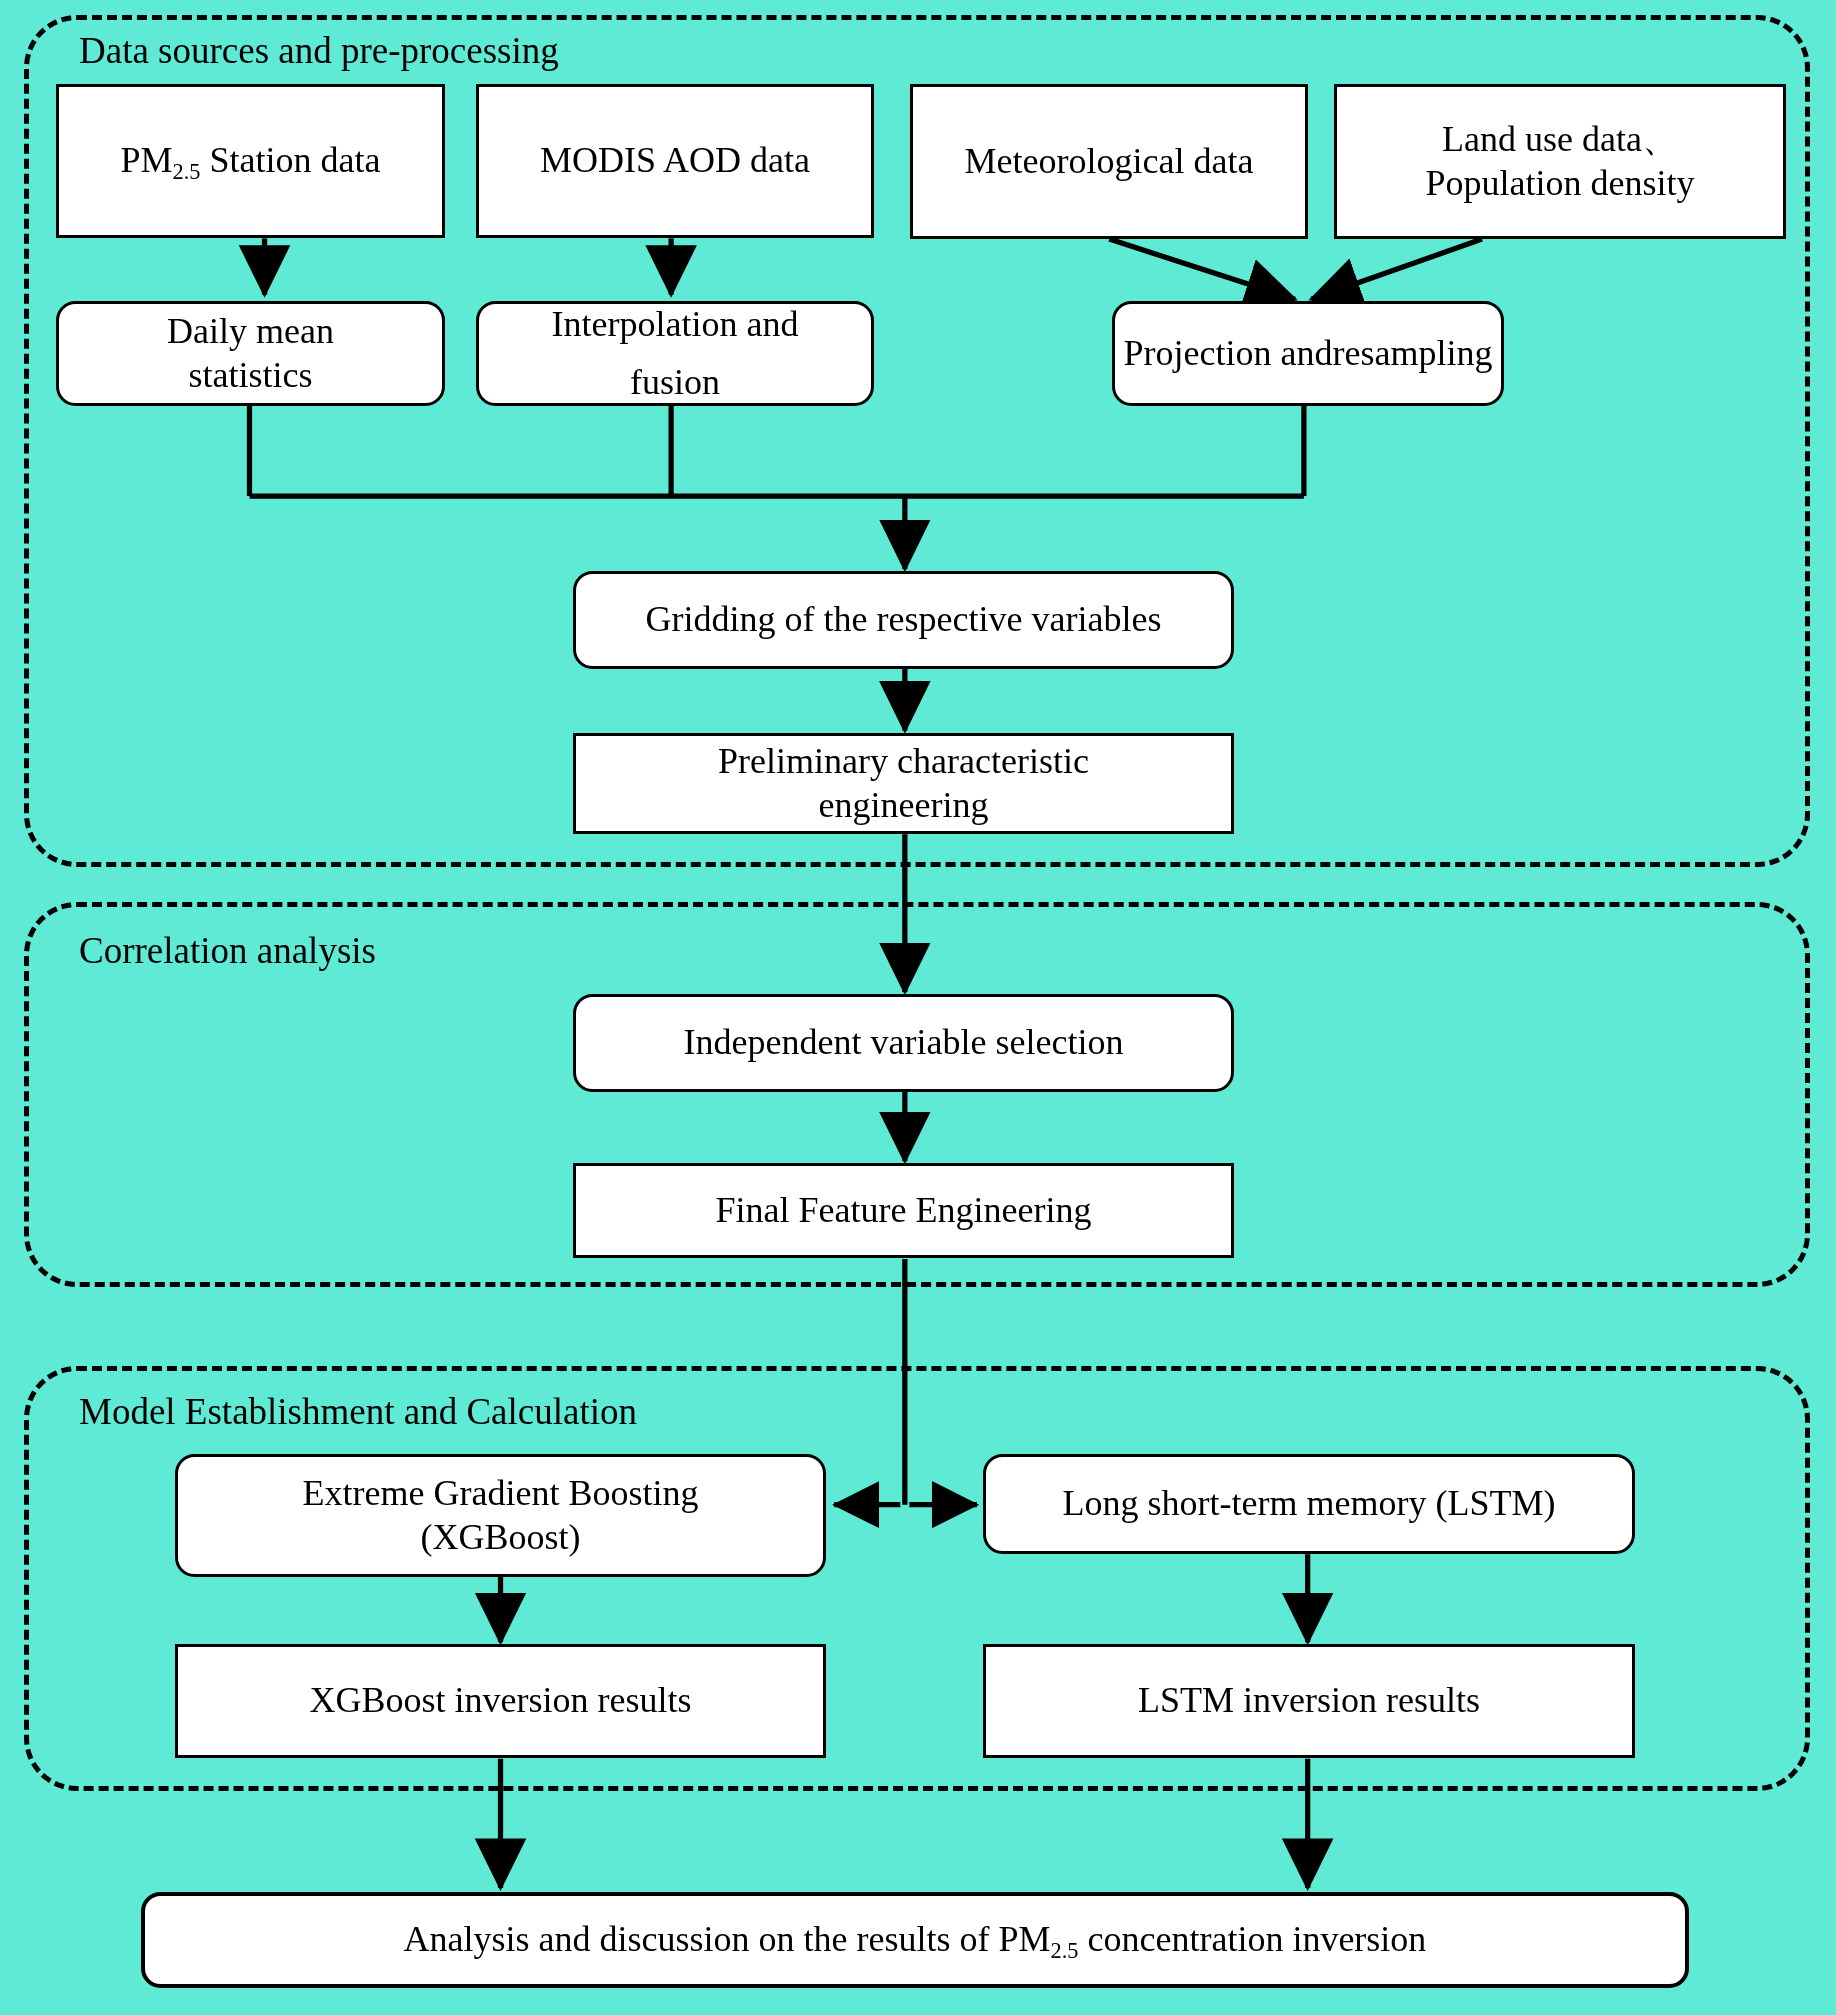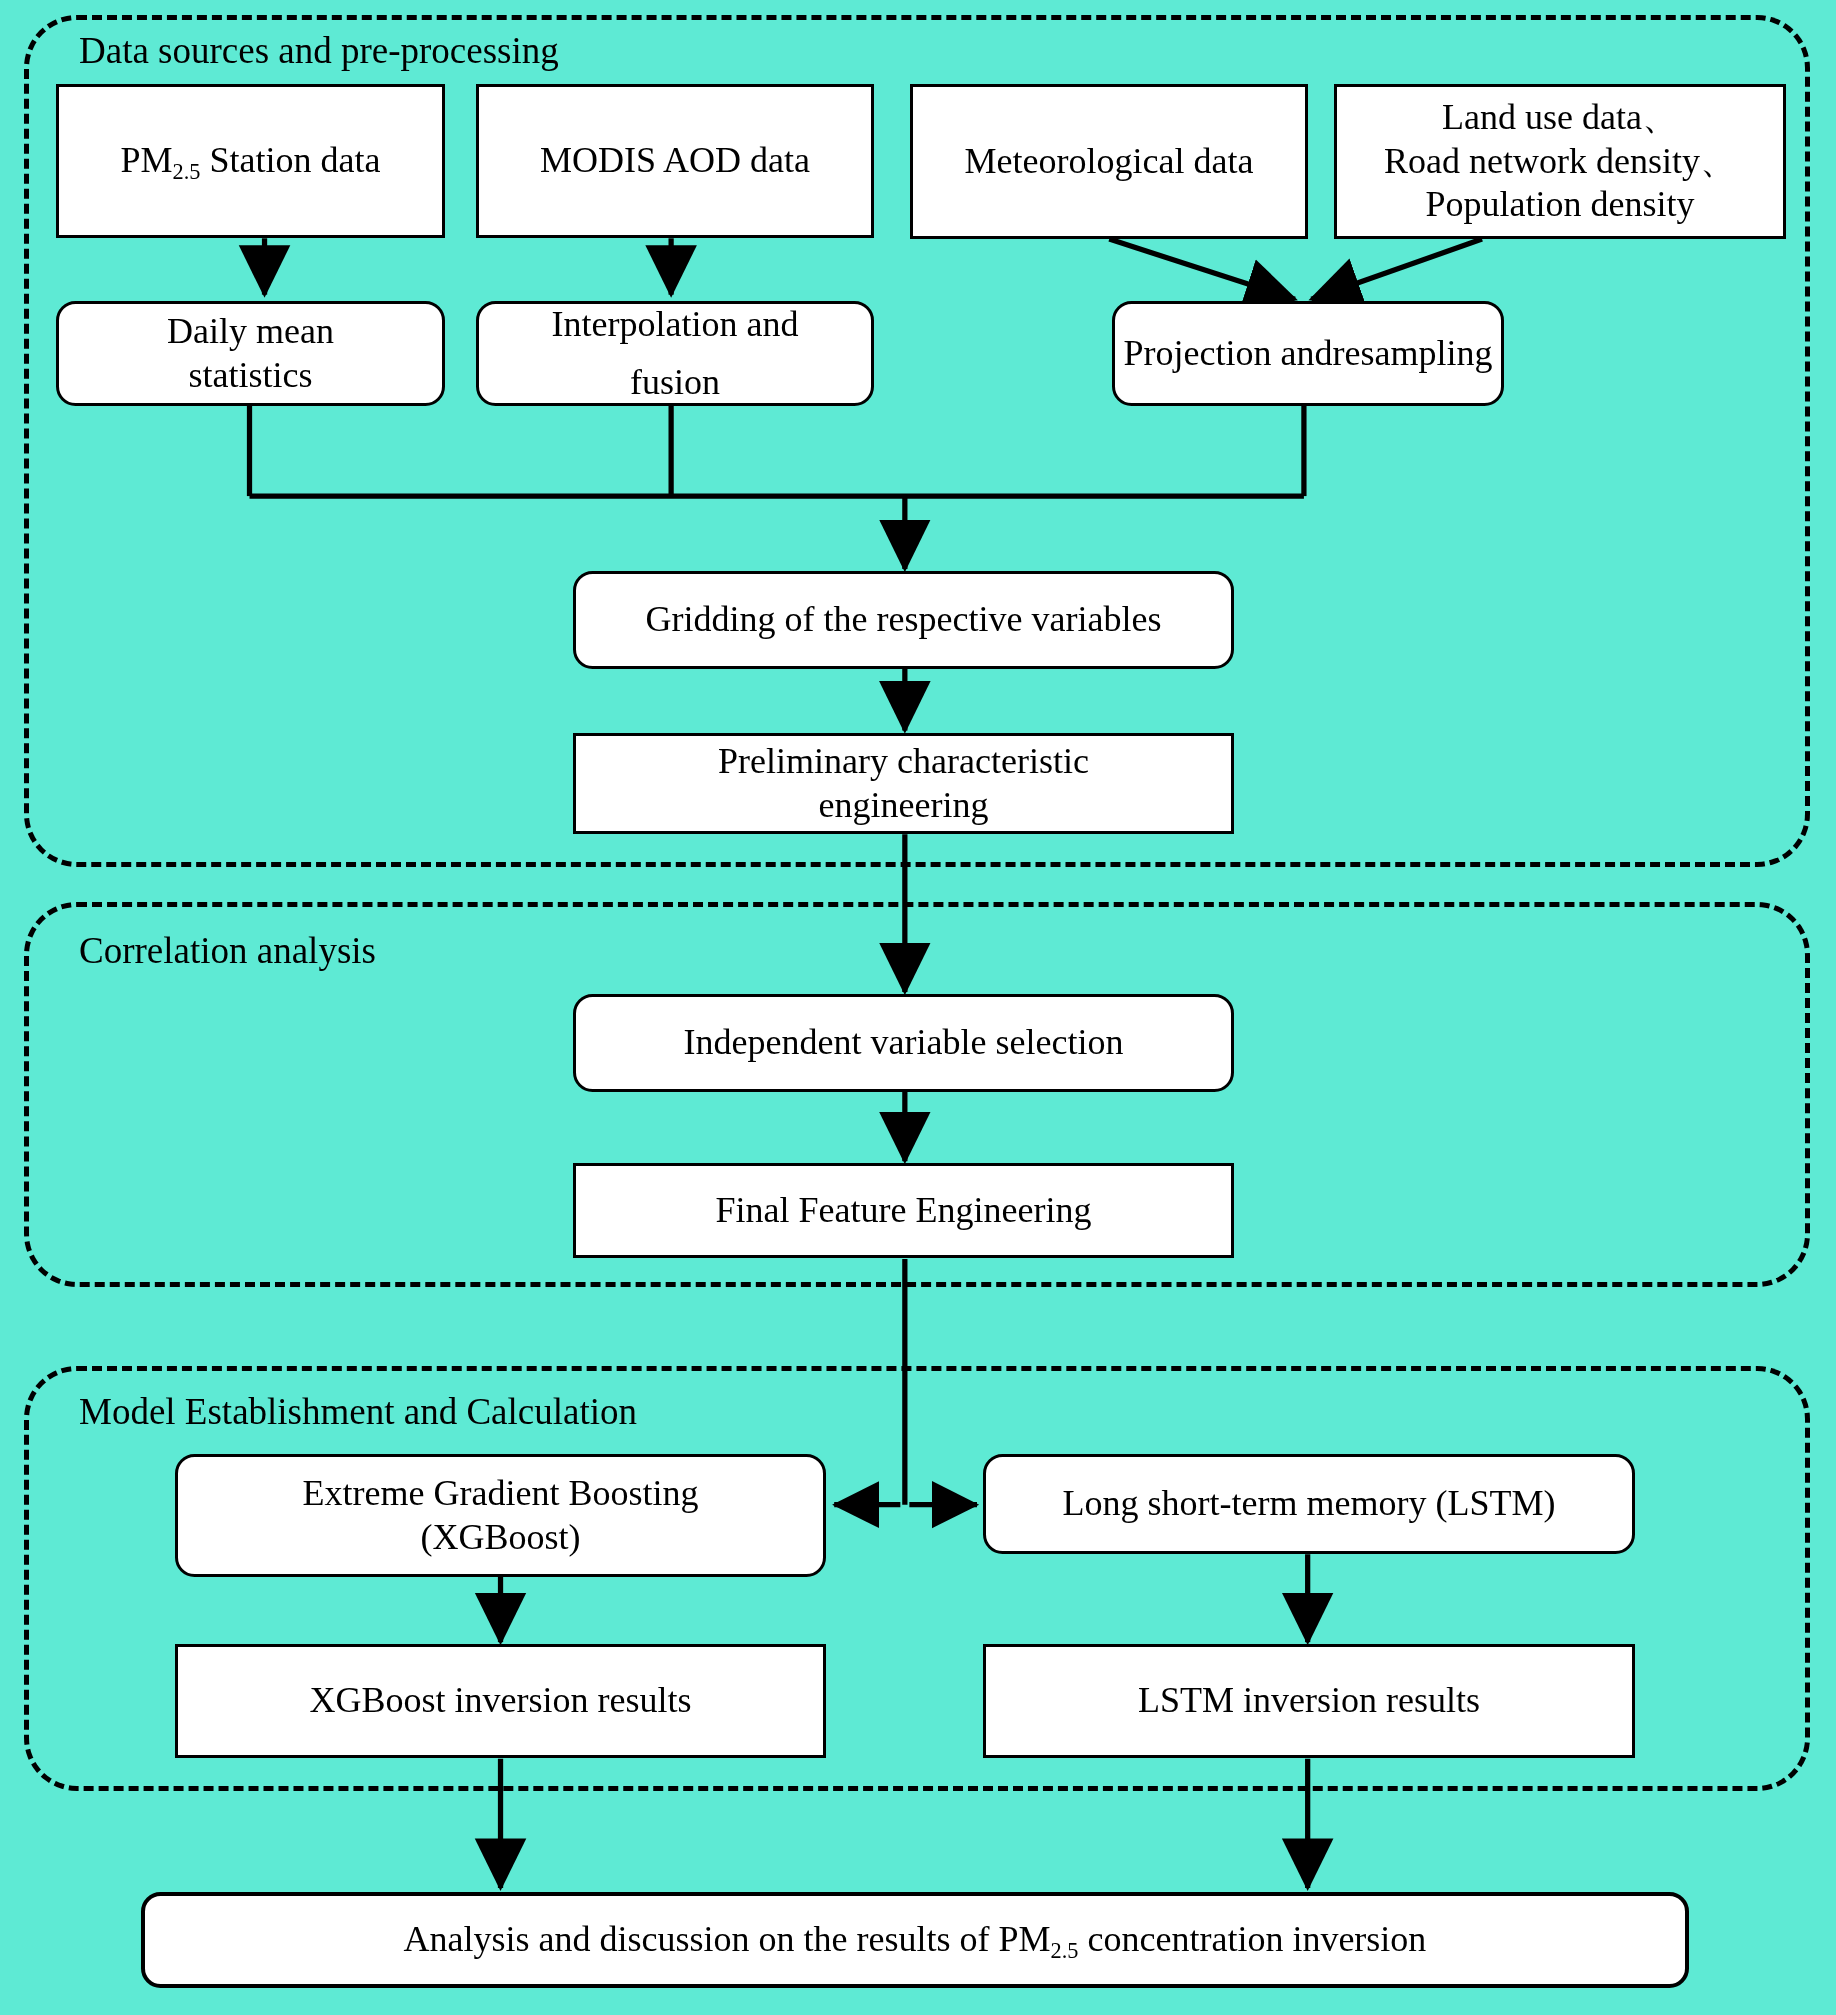--- a/index.html
+++ b/index.html
@@ -112,21 +112,20 @@
   <div class="box" style="left:476px;top:84px;width:398px;height:154px;">
     <span>MODIS AOD data</span>
   </div>
 
   <div class="box" style="left:910px;top:84px;width:398px;height:155px;">
     <span>Meteorological data</span>
   </div>
 
   <div class="box" style="left:1334px;top:84px;width:452px;height:155px;flex-direction:column;justify-content:center;">
     <span>Land use data、</span>
-    <span>Road network density、</span>
     <span>Population density</span>
   </div>
 
   <div class="box round" style="left:56px;top:301px;width:389px;height:105px;flex-direction:column;">
     <span>Daily mean</span>
     <span>statistics</span>
   </div>
 
   <div class="box round" style="left:476px;top:301px;width:398px;height:105px;flex-direction:column;gap:14px;">
     <span>Interpolation and</span>

